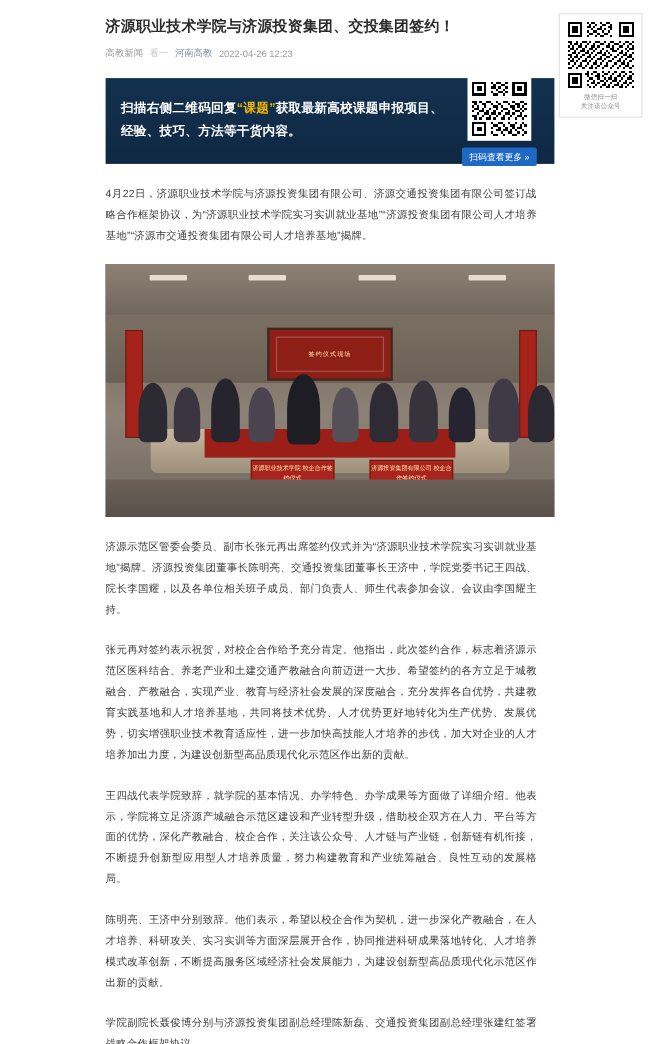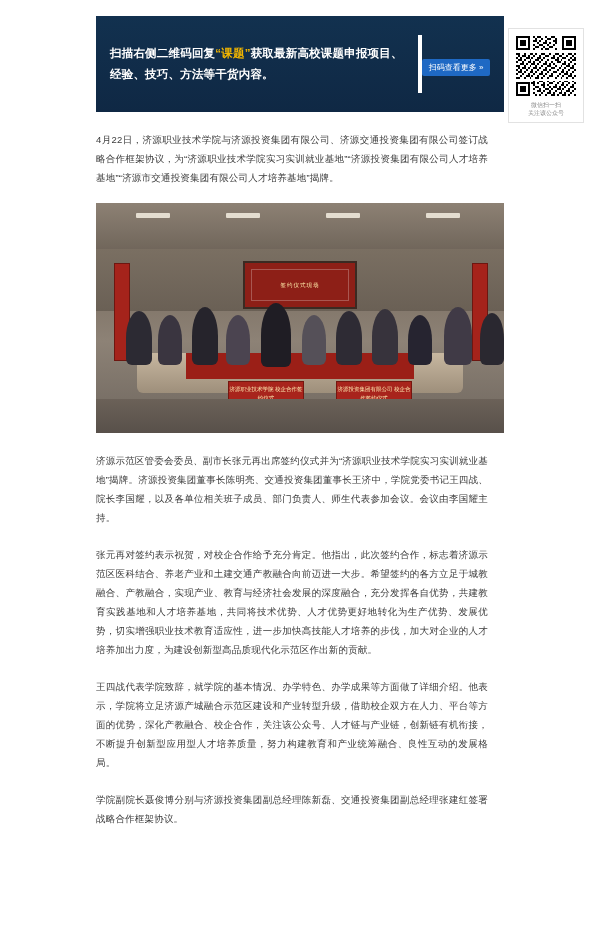--- a/index.html
+++ b/index.html
@@ -86,21 +86,21 @@
   .content {
     padding: 0 96px 0 96px;
     box-sizing: border-box;
   }
 
   
   .banner {
     margin-top: 16px;
     background: #12304f;
     background: linear-gradient(180deg, #12314f 0%, #0f2844 100%);
-    height: 96px;
+    height: 78px;
     display: flex;
     align-items: center;
     padding: 0 14px;
     box-sizing: border-box;
     position: relative;
   }
   .banner-text {
     flex: 1;
     color: #ffffff;
     font-size: 11.5px;
@@ -108,21 +108,21 @@
     font-weight: bold;
     letter-spacing: 0.2px;
     padding-right: 8px;
   }
   .banner-text .hl {
     color: #f2b600;
   }
   .banner-right {
     width: 72px;
     display: flex;
-    flex-direction: row;
+    flex-direction: column;
     align-items: center;
     justify-content: center;
   }
   .banner-qr {
     width: 58px;
     height: 58px;
     background: #fff;
     padding: 2px;
     box-sizing: border-box;
   }
@@ -501,20 +501,29 @@
           <rect x="28" y="31" width="1" height="1"></rect>
           <rect x="31" y="31" width="1" height="1"></rect>
       </g>
     </svg>
     <div class="qr-caption">
       <div>微信扫一扫</div>
       <div>关注该公众号</div>
     </div>
   </div>
 
+  <div class="article-header">
+    <div class="article-title">济源职业技术学院与济源投资集团、交投集团签约！</div>
+    <div class="meta-row">
+      <span class="meta-source">高教新闻</span>
+      <span class="meta-sep">看一</span>
+      <span class="meta-author">河南高教</span>
+      <span class="meta-date">2022-04-26 12:23</span>
+    </div>
+  </div>
 
   <div class="content">
 
     <div class="banner">
       <div class="banner-text">
         <span>扫描右侧二维码回复</span><span class="hl">“课题”</span><span>获取最新高校课题申报项目、经验、技巧、方法等干货内容。</span>
       </div>
       <div class="banner-right">
         <svg class="banner-qr" viewBox="0 0 25 25" shape-rendering="crispEdges">
           <rect width="25" height="25" fill="#ffffff"></rect>
@@ -674,16 +683,17 @@
       <div class="name-card left">济源职业技术学院
 校企合作签约仪式</div>
       <div class="name-card right">济源投资集团有限公司
 校企合作签约仪式</div>
       <div class="floor"></div>
     </div>
 
     <p class="para">济源示范区管委会委员、副市长张元再出席签约仪式并为“济源职业技术学院实习实训就业基地”揭牌。济源投资集团董事长陈明亮、交通投资集团董事长王济中，学院党委书记王四战、院长李国耀，以及各单位相关班子成员、部门负责人、师生代表参加会议。会议由李国耀主持。</p>
     <p class="para">张元再对签约表示祝贺，对校企合作给予充分肯定。他指出，此次签约合作，标志着济源示范区医科结合、养老产业和土建交通产教融合向前迈进一大步。希望签约的各方立足于城教融合、产教融合，实现产业、教育与经济社会发展的深度融合，充分发挥各自优势，共建教育实践基地和人才培养基地，共同将技术优势、人才优势更好地转化为生产优势、发展优势，切实增强职业技术教育适应性，进一步加快高技能人才培养的步伐，加大对企业的人才培养加出力度，为建设创新型高品质现代化示范区作出新的贡献。</p>
     <p class="para">王四战代表学院致辞，就学院的基本情况、办学特色、办学成果等方面做了详细介绍。他表示，学院将立足济源产城融合示范区建设和产业转型升级，借助校企双方在人力、平台等方面的优势，深化产教融合、校企合作，关注该公众号、人才链与产业链，创新链有机衔接，不断提升创新型应用型人才培养质量，努力构建教育和产业统筹融合、良性互动的发展格局。</p>
+    <p class="para">陈明亮、王济中分别致辞。他们表示，希望以校企合作为契机，进一步深化产教融合，在人才培养、科研攻关、实习实训等方面深层展开合作，协同推进科研成果落地转化、人才培养模式改革创新，不断提高服务区域经济社会发展能力，为建设创新型高品质现代化示范区作出新的贡献。</p>
     <p class="para">学院副院长聂俊博分别与济源投资集团副总经理陈新磊、交通投资集团副总经理张建红签署战略合作框架协议。</p>
 
   </div>
 </div>
 
 </body></html>

